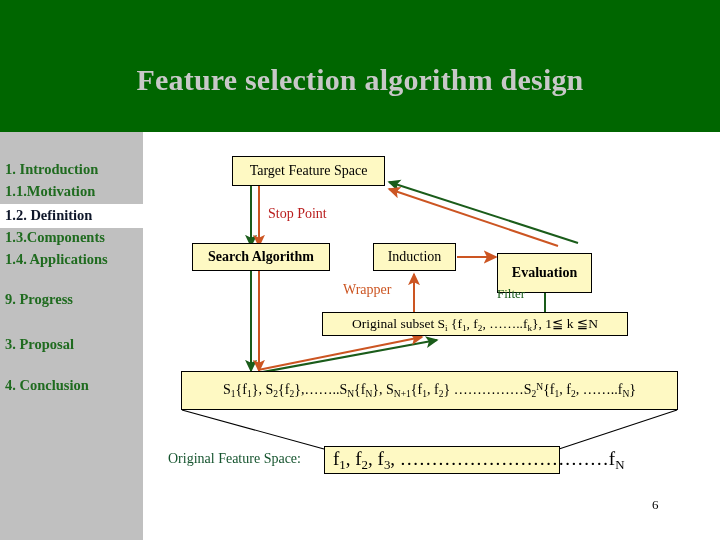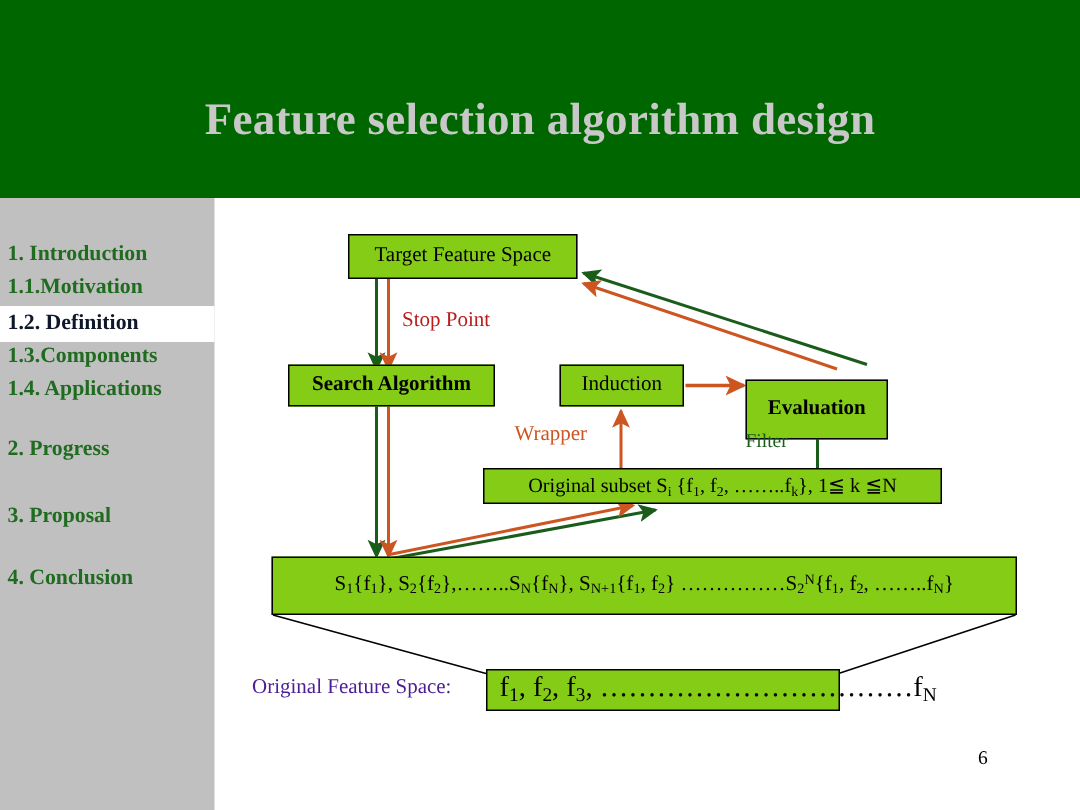--- a/index.html
+++ b/index.html
@@ -46,21 +46,21 @@
     position:absolute;left:0;width:143px;height:24px;
     background:#ffffff;
     z-index:1;
   }
 
   
   .diagram{position:absolute;left:0;top:0;width:720px;height:540px;}
   .dbox{
     position:absolute;
     border:1.3px solid #000;
-    background:#84cc16;
+    background:#fef9c3;
     box-sizing:border-box;
     display:flex;align-items:center;justify-content:center;
     color:#000;
     white-space:nowrap;
     z-index:4;
   }
   .plain-text{
     position:absolute;
     white-space:nowrap;
     z-index:4;
@@ -83,21 +83,21 @@
   <div class="slide-title">Feature selection algorithm design</div>
 
   <div class="sidebar">
     <div class="active-band" style="top:72px;"></div>
 
     <div class="nav-item" style="top:30px;">1. Introduction</div>
     <div class="nav-item" style="top:52px;">1.1.Motivation</div>
     <div class="nav-item active" style="top:76px;">1.2. Definition</div>
     <div class="nav-item" style="top:98px;">1.3.Components</div>
     <div class="nav-item" style="top:120px;">1.4. Applications</div>
-    <div class="nav-item" style="top:160px;">2. Progress</div>
+    <div class="nav-item" style="top:160px;">9. Progress</div>
     <div class="nav-item" style="top:205px;">3. Proposal</div>
     <div class="nav-item" style="top:246px;">4. Conclusion</div>
   </div>
 
   <div class="diagram">
 
     <svg class="arrows" viewBox="0 0 720 540">
       <defs>
         <marker id="ahG" markerWidth="7" markerHeight="7" refX="5.6" refY="3" orient="auto">
           <path d="M0,0 L6.4,3 L0,6 L1.5,3 Z" fill="#1a5c1a"></path>
@@ -156,21 +156,21 @@
         <span>Original subset S</span><span class="sub">i</span><span> {f</span><span class="sub">1</span><span>, f</span><span class="sub">2</span><span>, ……..f</span><span class="sub">k</span><span>}, </span><span>1≦ k ≦N</span>
       </span>
     </div>
 
     <div class="dbox" style="left:181px;top:371px;width:497px;height:39px;font-size:14px;">
       <span>
         <span>S</span><span class="sub">1</span><span>{f</span><span class="sub">1</span><span>}, </span><span>S</span><span class="sub">2</span><span>{f</span><span class="sub">2</span><span>},……..</span><span>S</span><span class="sub">N</span><span>{f</span><span class="sub">N</span><span>}, </span><span>S</span><span class="sub">N+1</span><span>{f</span><span class="sub">1</span><span>, f</span><span class="sub">2</span><span>} ……………</span><span>S</span><span class="sub">2</span><span class="sup">N</span><span>{f</span><span class="sub">1</span><span>, f</span><span class="sub">2</span><span>, ……..f</span><span class="sub">N</span><span>}</span>
       </span>
     </div>
 
-    <div class="plain-text" style="left:168px;top:451px;font-size:14px;color:#4c1d95;">Original Feature Space:</div>
+    <div class="plain-text" style="left:168px;top:451px;font-size:14px;color:#14532d;">Original Feature Space:</div>
 
     <div class="dbox" style="left:324px;top:446px;width:236px;height:28px;font-size:19px;justify-content:flex-start;padding-left:8px;">
       <span>
         <span>f</span><span class="sub">1</span><span>, f</span><span class="sub">2</span><span>, f</span><span class="sub">3</span><span>, ……………………………</span><span>f</span><span class="sub">N</span>
       </span>
     </div>
 
   </div>
 
   <div class="pagenum" style="left:652px;top:497px;">6</div>

